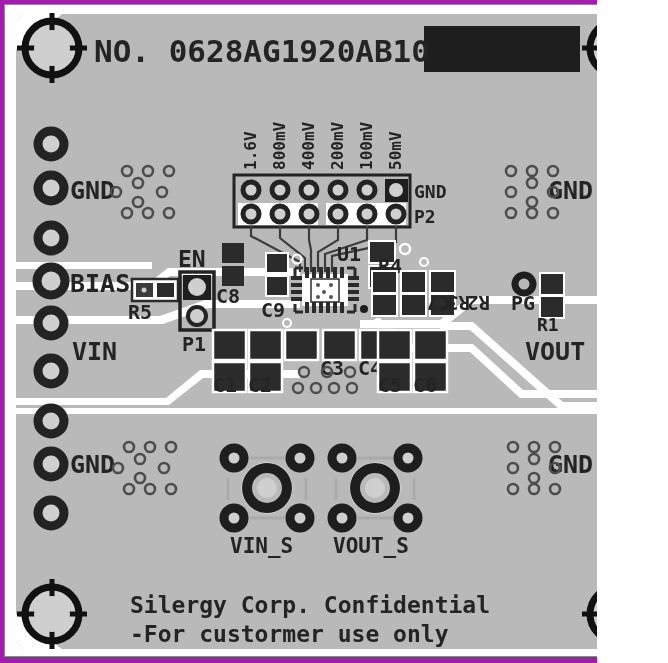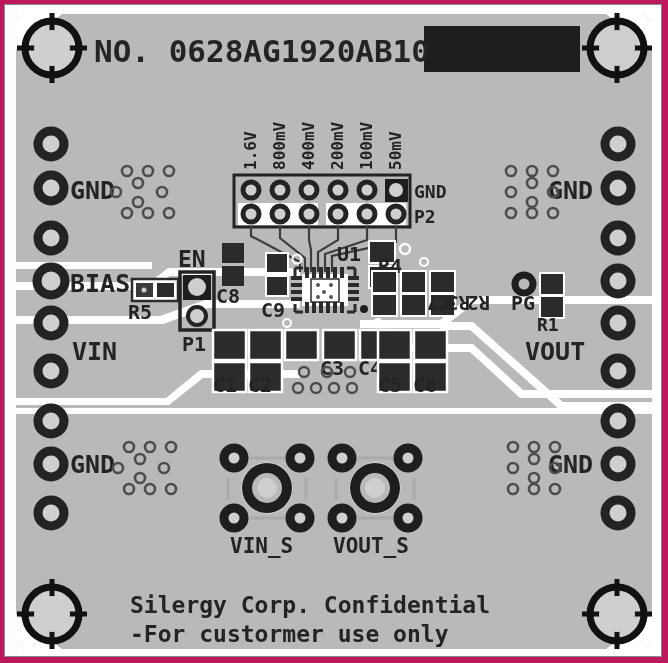--- a/index.html
+++ b/index.html
@@ -1,21 +1,21 @@
 <!DOCTYPE html>
 <html><head>
 <meta charset="utf-8">
 <title>PCB Silkscreen Layout</title>
 <style>
   html,body{margin:0;padding:0;background:#ffffff;}
   body{font-family:"DejaVu Sans Mono", monospace;}
   #stage{
     position:relative;
-    width:668px;height:663px;
-    background:#be185d;
+    width:597px;height:663px;
+    background:#a21caf;
     overflow:hidden;
   }
   #board-frame{
     position:absolute;left:4px;top:4px;width:658px;height:653px;
     border:1px solid #8a8a8a;
     background:#ffffff;
     box-sizing:border-box;
   }
   svg#pcb{position:absolute;left:0;top:0;width:668px;height:663px;}
   .lbl{

